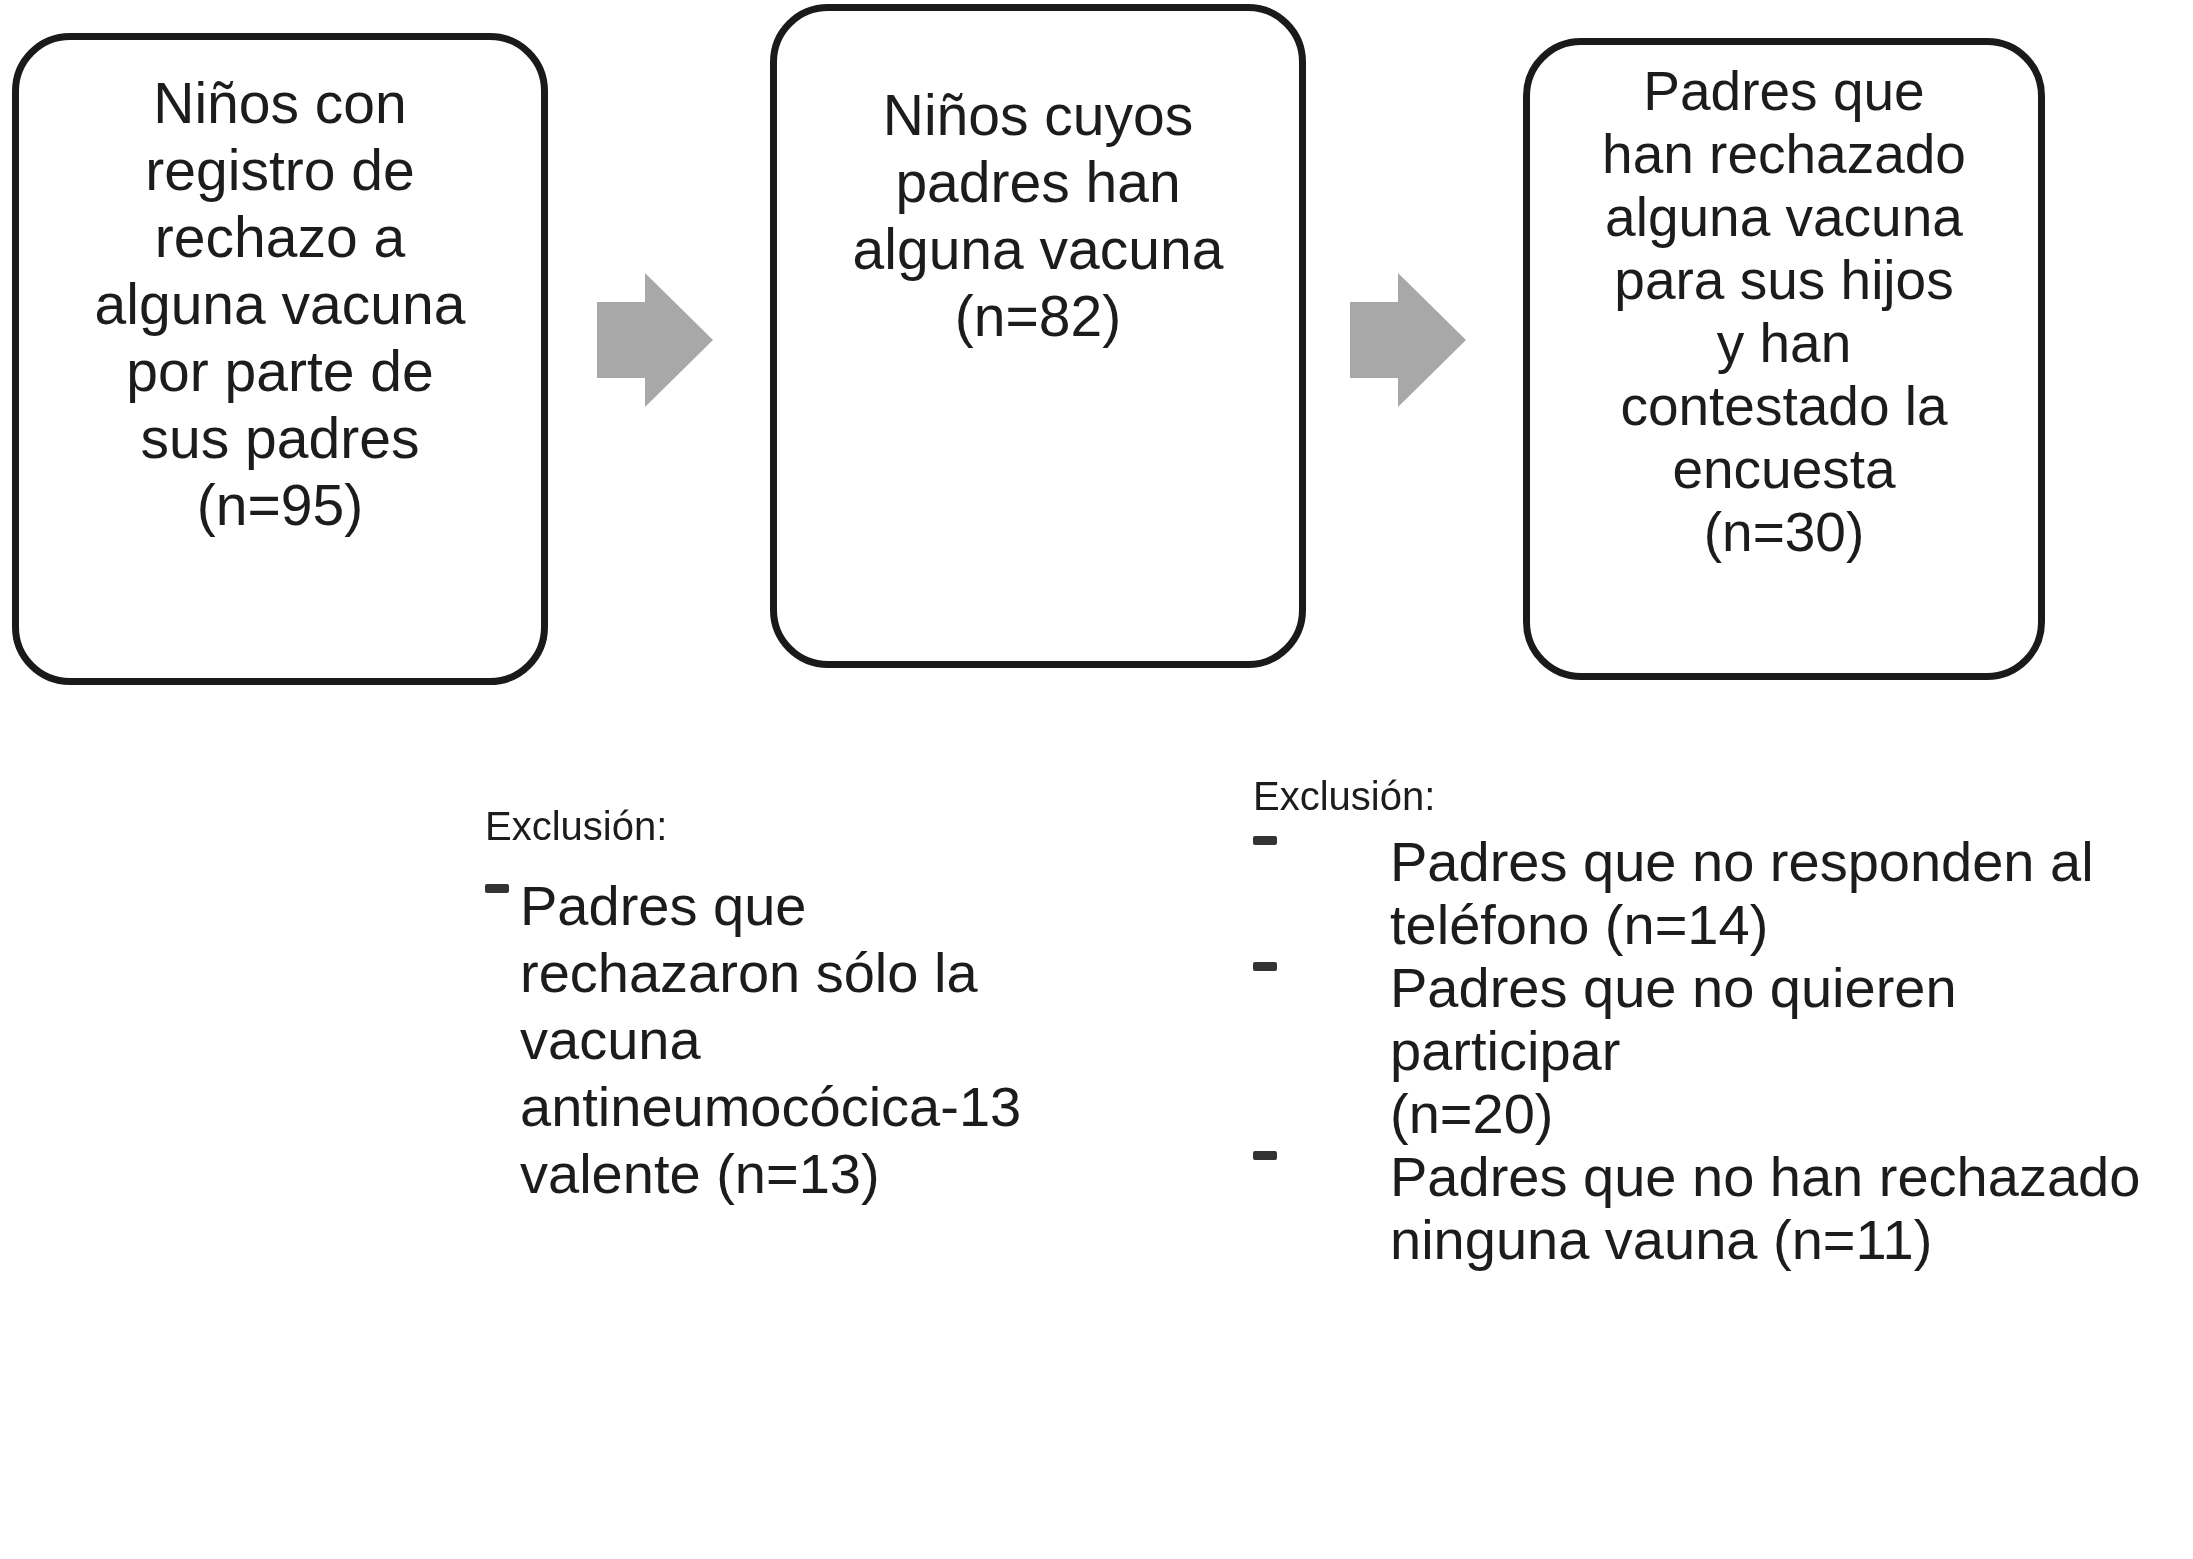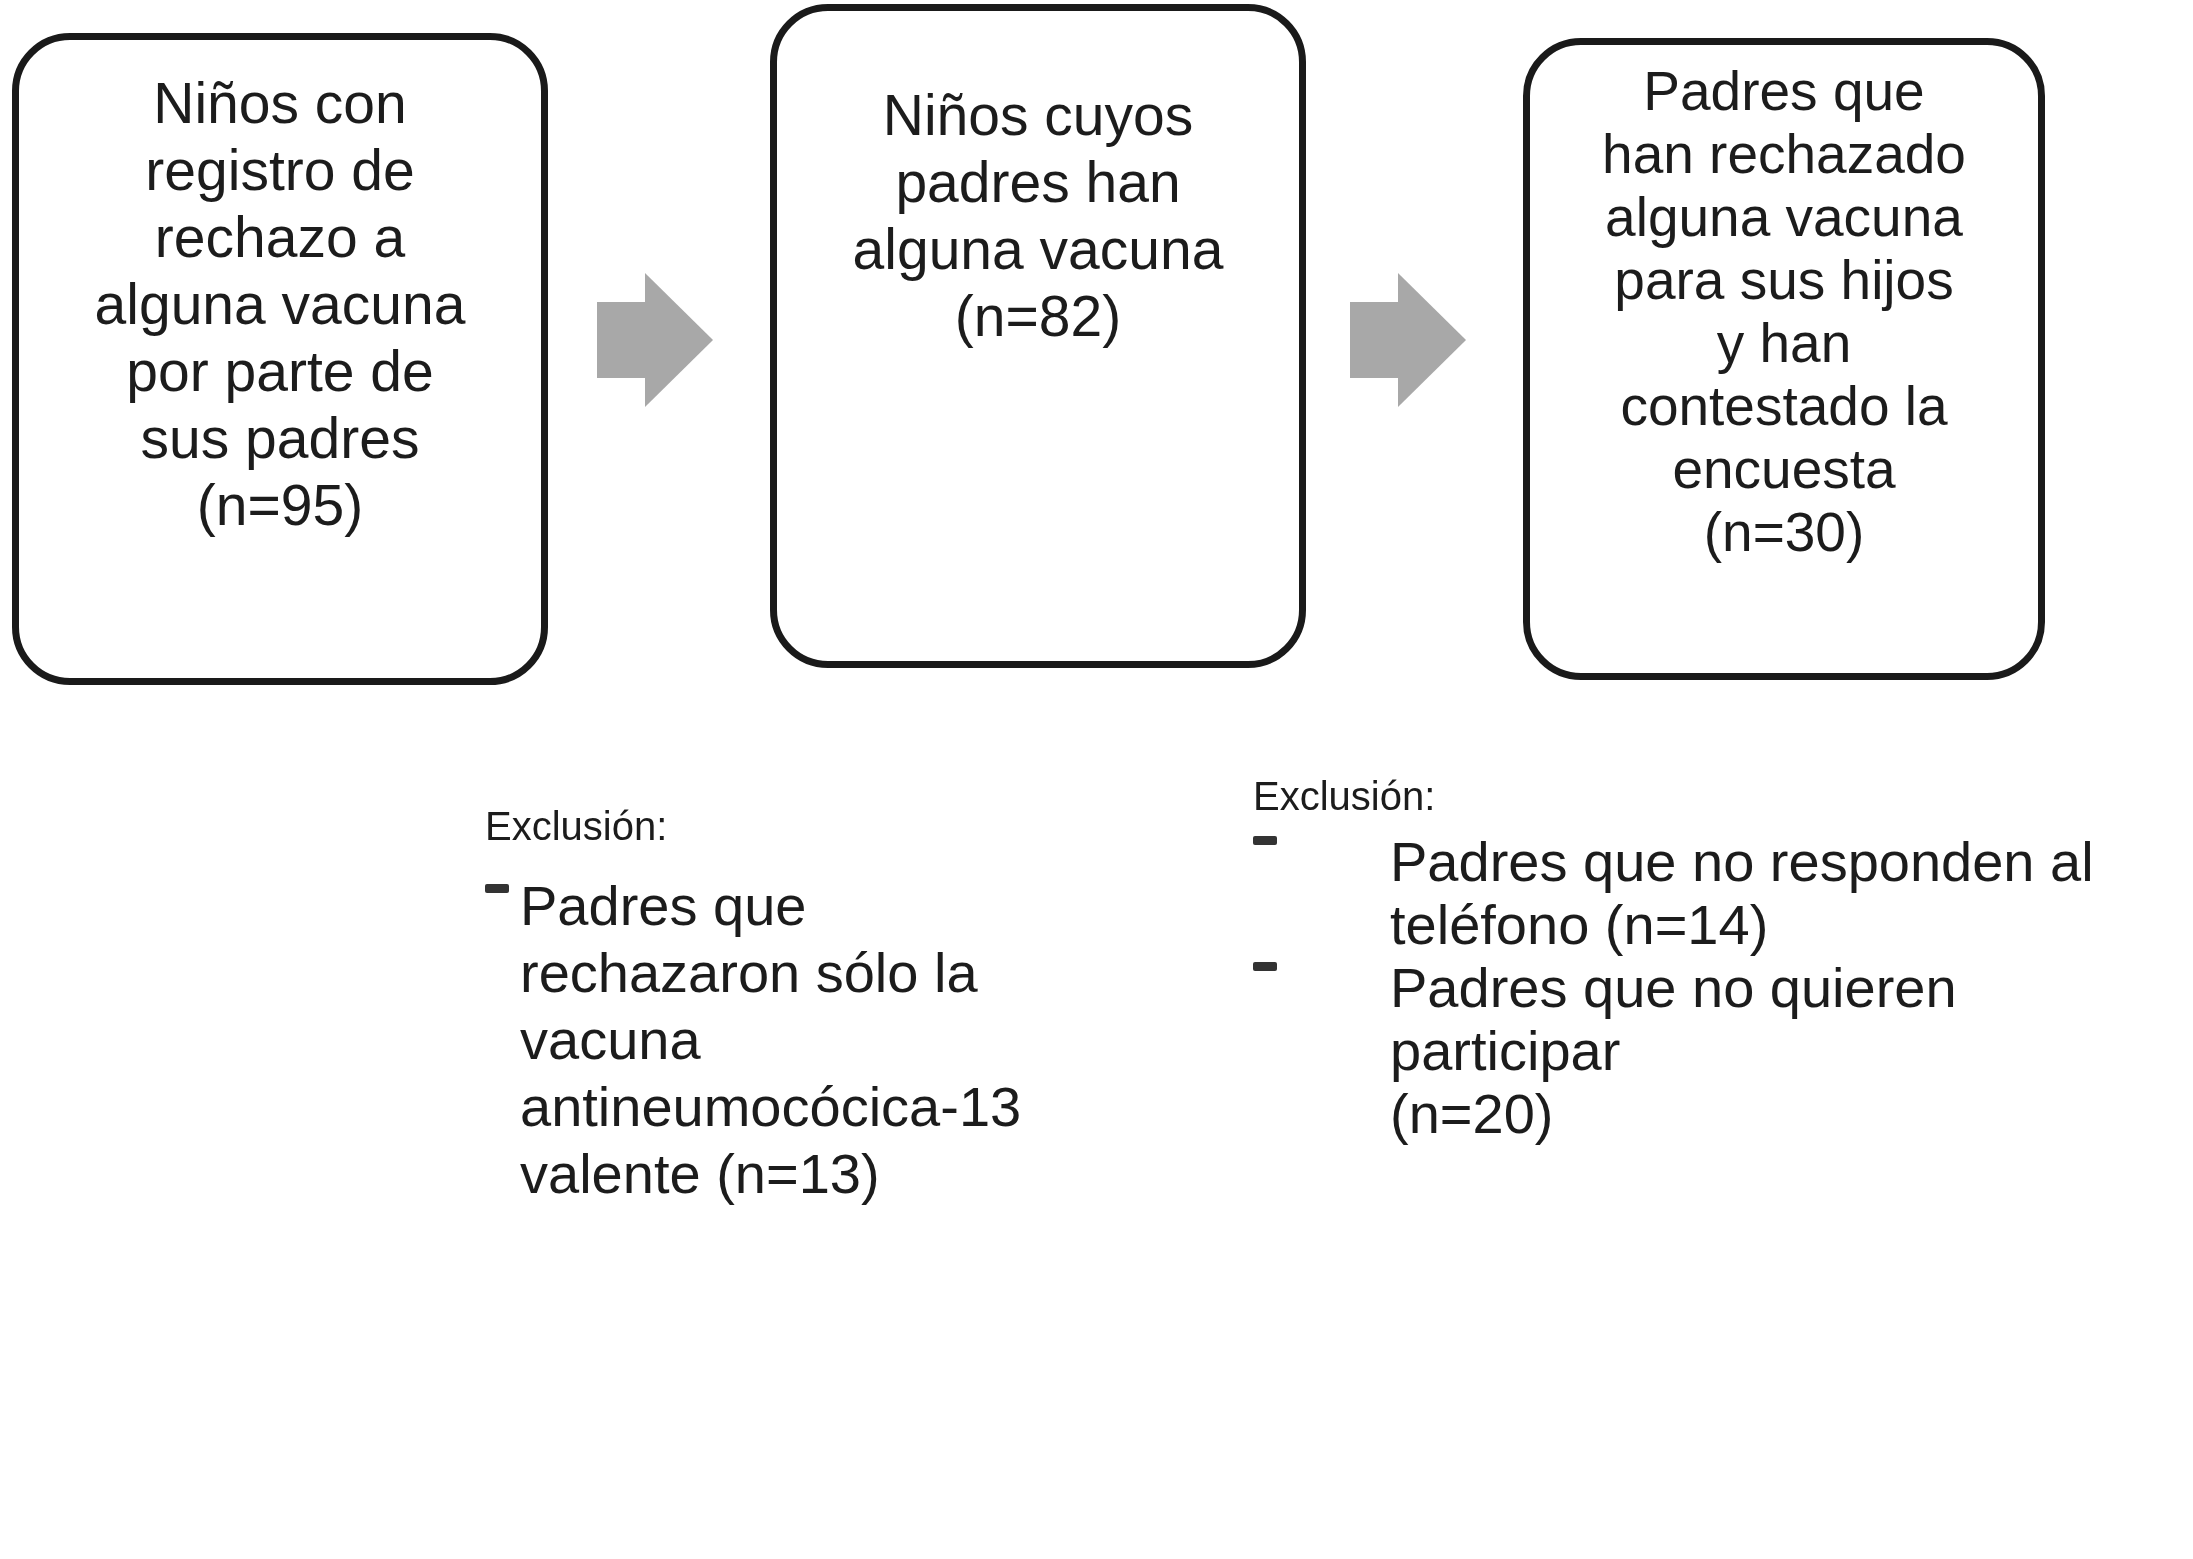--- a/index.html
+++ b/index.html
@@ -145,15 +145,20 @@
     <div class="excl-item">
       <span class="dash"></span>
       <div class="excl-text">Padres que no responden al
 teléfono (n=14)</div>
     </div>
     <div class="excl-item">
       <span class="dash"></span>
       <div class="excl-text">Padres que no quieren participar
 (n=20)</div>
     </div>
+    <div class="excl-item">
+      <span class="dash"></span>
+      <div class="excl-text">Padres que no han rechazado
+ninguna vauna (n=11)</div>
+    </div>
   </div>
 
 </div>
 
 </body></html>

